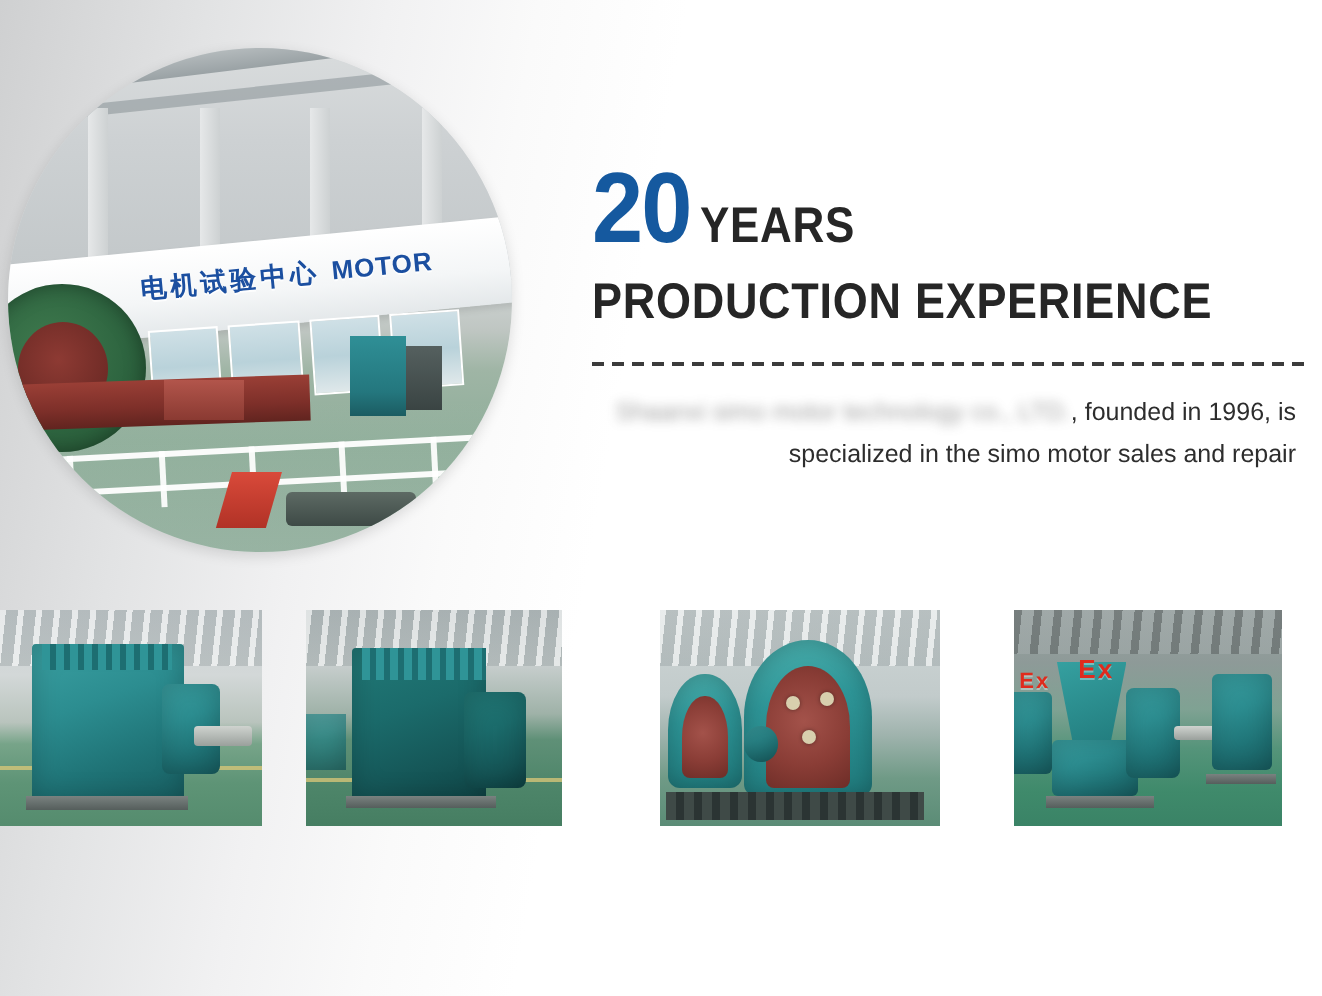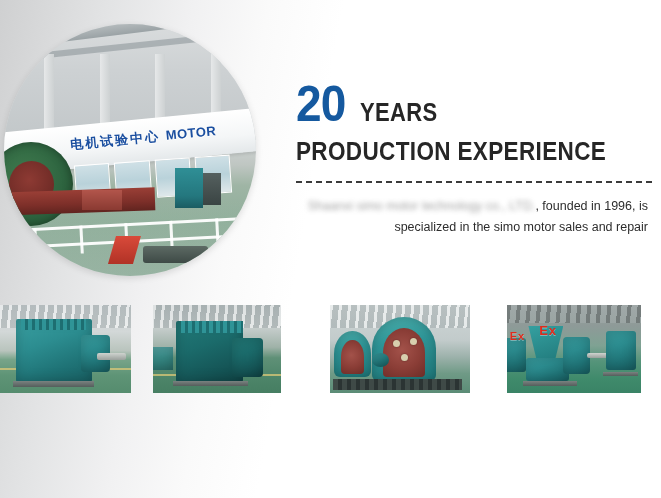--- a/index.html
+++ b/index.html
@@ -226,21 +226,20 @@
   
   .content {
     position: absolute;
     left: 296px;
     top: 80px;
     width: 356px;
   }
   .headline-row {
     display: flex;
     align-items: baseline;
-    gap: 10px;
   }
   .big-number {
     font-family: "Liberation Sans Narrow", "Liberation Sans", sans-serif;
     font-size: 50px;
     font-weight: bold;
     line-height: 0.98;
     letter-spacing: -1px;
     transform: scaleX(0.92);
     transform-origin: left bottom;
   }
@@ -286,21 +285,21 @@
   .thumb-strip {
     position: absolute;
     left: 0;
     top: 305px;
     width: 661px;
     height: 108px;
   }
   .thumb {
     position: absolute;
     top: 0;
-    height: 88px;
+    height: 108px;
     overflow: hidden;
     background: #8fae9a;
   }
   .thumb-1 { left: 0px;   width: 131px; }
   .thumb-2 { left: 153px; width: 128px; }
   .thumb-3 { left: 330px; width: 140px; }
   .thumb-4 { left: 507px; width: 134px; }
 
   .ph {
     position: absolute;

